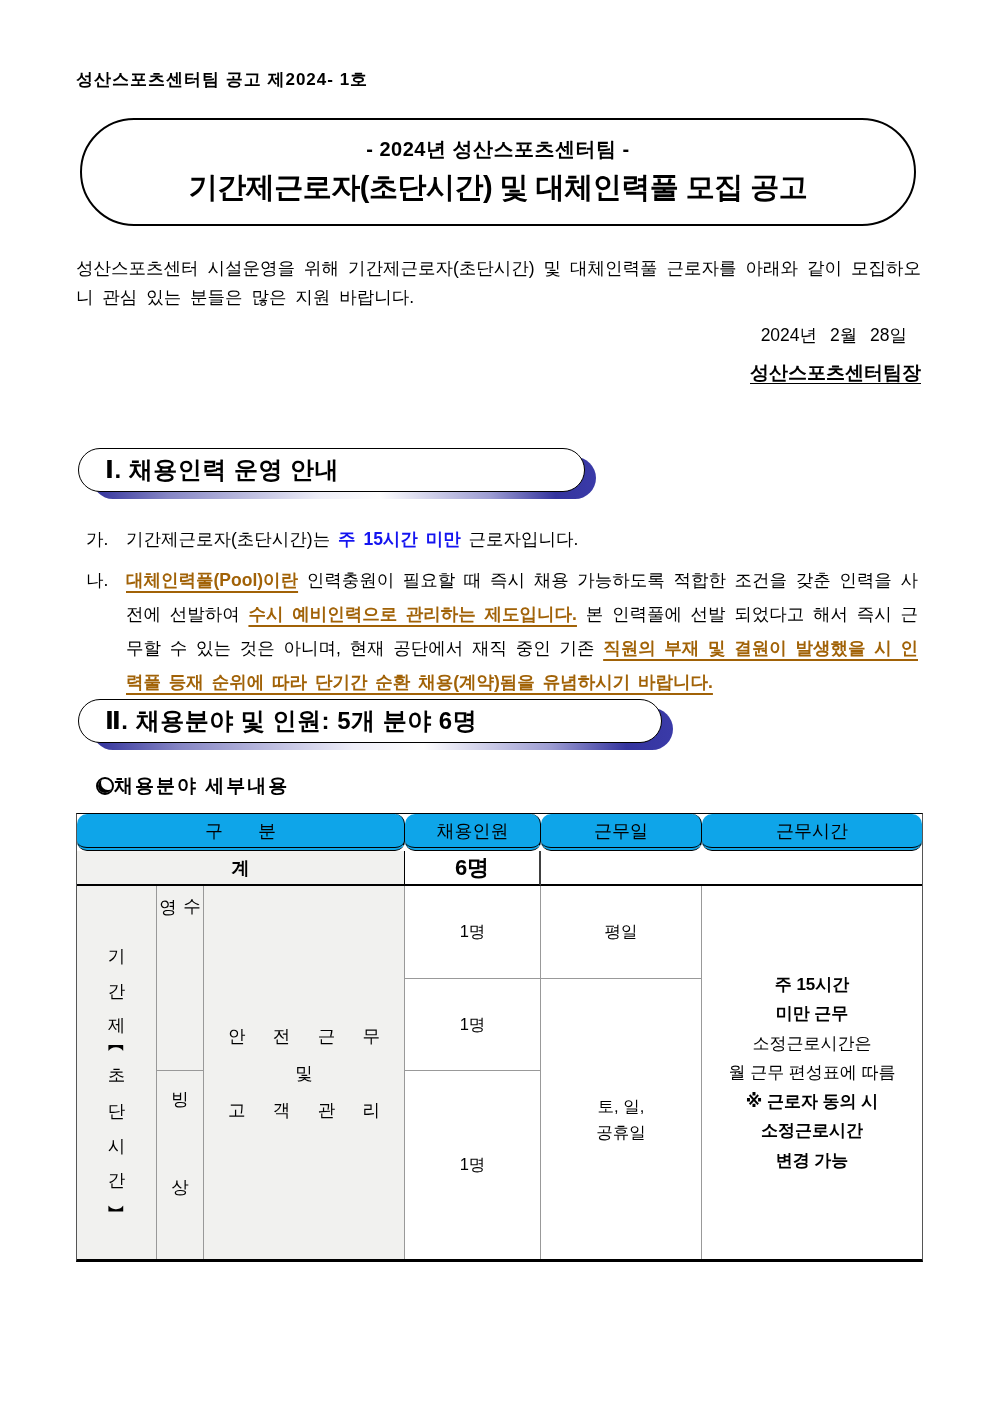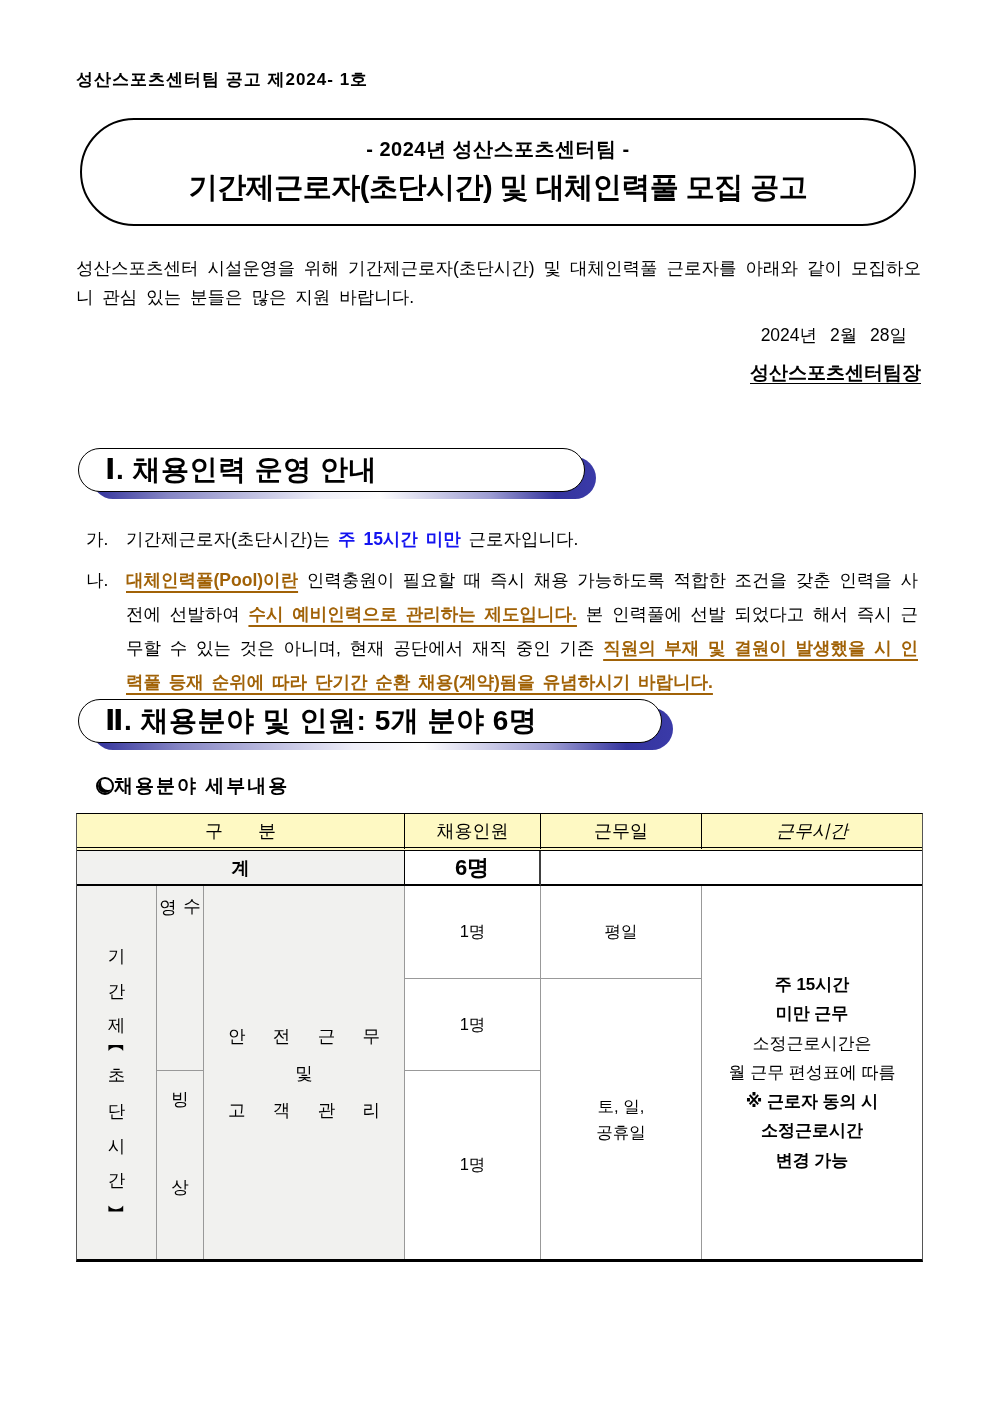--- a/index.html
+++ b/index.html
@@ -35,21 +35,21 @@
   .sec-header { position:relative; height:44px; margin-left:78px; }
   .sec-header.s1 { width:507px; margin-top:62px; }
   .sec-header.s2 { width:584px; }
   .sec-shadow {
     position:absolute; left:14px; right:-11px; top:9px; bottom:-7px; border-radius:26px;
     background:linear-gradient(90deg,#30309a 0%,#8585c4 15%,#eeeef8 45%,#fdfdfe 57%,#9c9cd2 79%,#34349e 92%,#3a3aa8 100%);
   }
   .sec-box {
     position:absolute; inset:0; background:#fff; border:1.6px solid #000; border-radius:23px;
     display:flex; align-items:center; padding-left:26px; box-sizing:border-box;
-    font-size:28px; font-weight:bold; letter-spacing:0.5px;text-align:right;
+    font-size:24px; font-weight:bold; letter-spacing:0.5px;text-align:right;
   }
 
   
   .item { display:flex; width:832px; margin-left:86px; font-size:17.5px; line-height:1.95; }
   .item.ga { margin-top:30px; }
   .item.na { margin-top:6px; }
   .item .marker { flex:none; width:40px; }
   .item .text { flex:1; text-align:justify; text-align-last:left; word-spacing:3px; }
   .blue   { color:#1414f0; font-weight:bold; }
   .blue-u { color:#a16207; font-weight:bold; text-decoration:underline; text-underline-offset:5px; text-decoration-thickness:1.5px; }
@@ -63,23 +63,23 @@
   
   .rtable {
     margin:14px 0 0 76px; width:845px;
     display:grid;
     grid-template-columns:80px 47px 201px 136px 161px 220px;
     grid-template-rows:37px 35px 93px 92px 188px;
     border-top:1.5px solid #000; border-bottom:3px solid #000;
     border-left:1.2px solid #555; border-right:1.2px solid #555;
   }
   .cell { display:flex; align-items:center; justify-content:center; box-sizing:border-box; overflow:hidden; }
-  .h { background:#fef9c3; border-bottom:4px double #000; border-right:1.3px solid #000; font-size:18px; }
+  .h { background:#0ea5e9; border-bottom:4px double #000; border-right:1.3px solid #000; font-size:18px;border-radius:10px; }
   .h.gubun { grid-column:1/4; word-spacing:30px; }
-  .h.last { border-right:none;font-style:italic; }
+  .h.last { border-right:none; }
   .total-label { grid-column:1/4; background:#f1f1ef; font-weight:bold; font-size:18px;
                  border-right:1.3px solid #000; border-bottom:2.2px solid #000; }
   .total-value { font-weight:bold; font-size:22px; border-right:2px solid #404040; border-bottom:2.2px solid #000; }
   .total-rest  { grid-column:5/7; border-bottom:2.2px solid #000; }
 
   .gray { background:#f1f1ef; }
   .c1  { grid-column:1; grid-row:3/6; border-right:1px solid #999; }
   .c2a { grid-column:2; grid-row:3/5; border-right:1px solid #999; border-bottom:1px solid #999; }
   .c2b { grid-column:2; grid-row:5/6; border-right:1px solid #999; }
   .c3  { grid-column:3; grid-row:3/6; border-right:1px solid #999; flex-direction:column; gap:13px; font-size:17.5px; }

